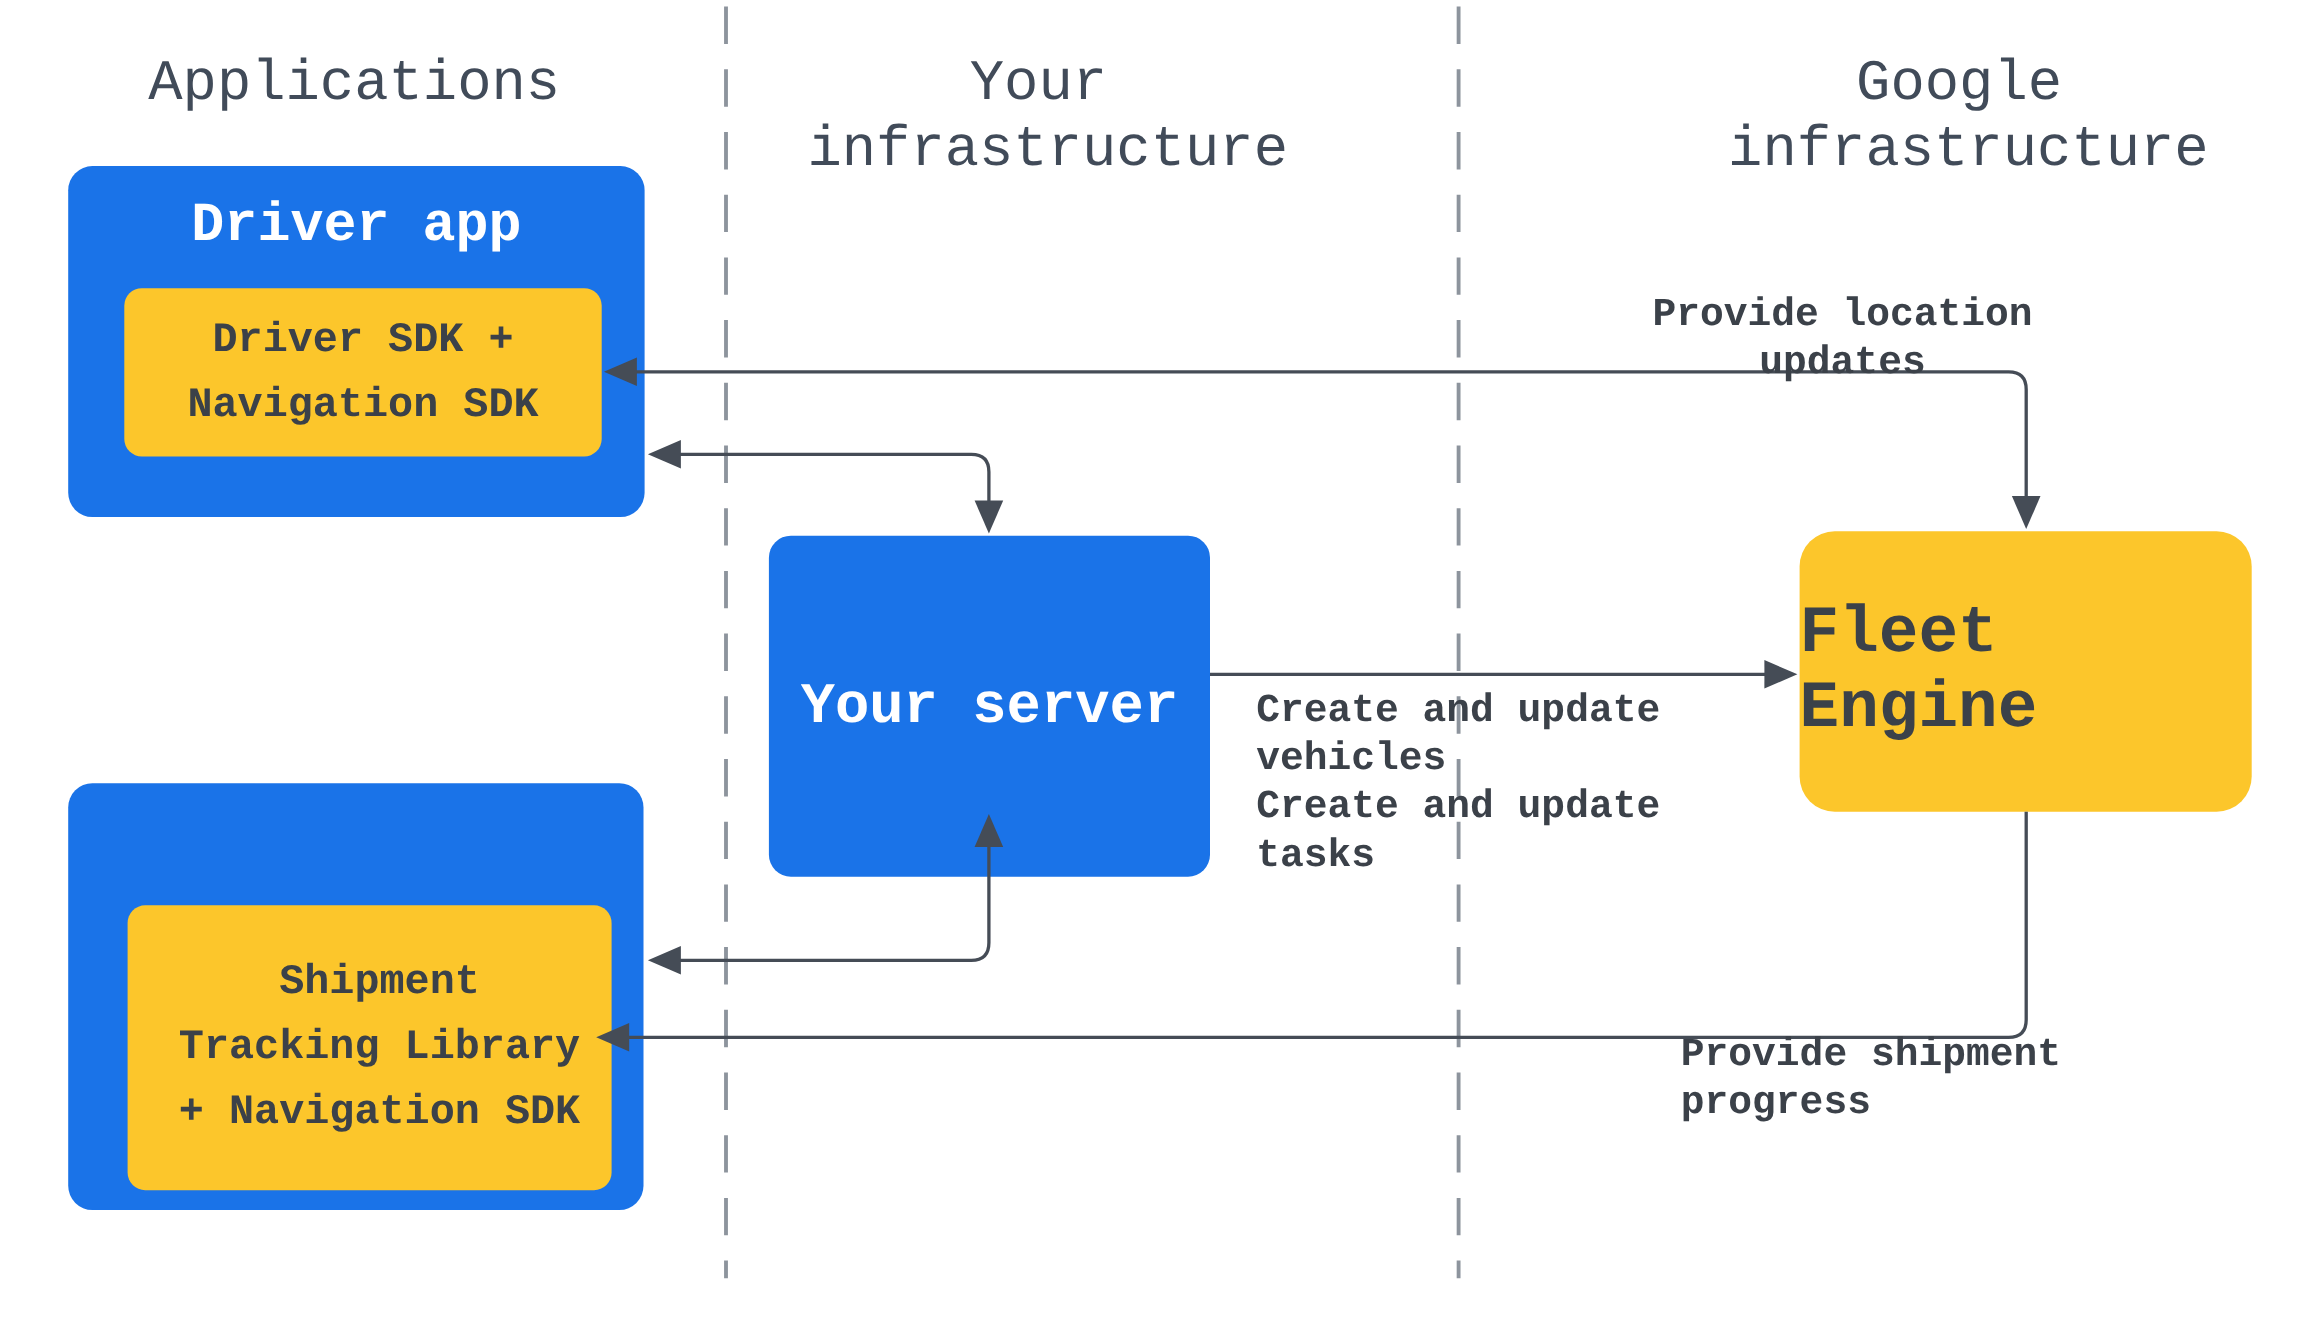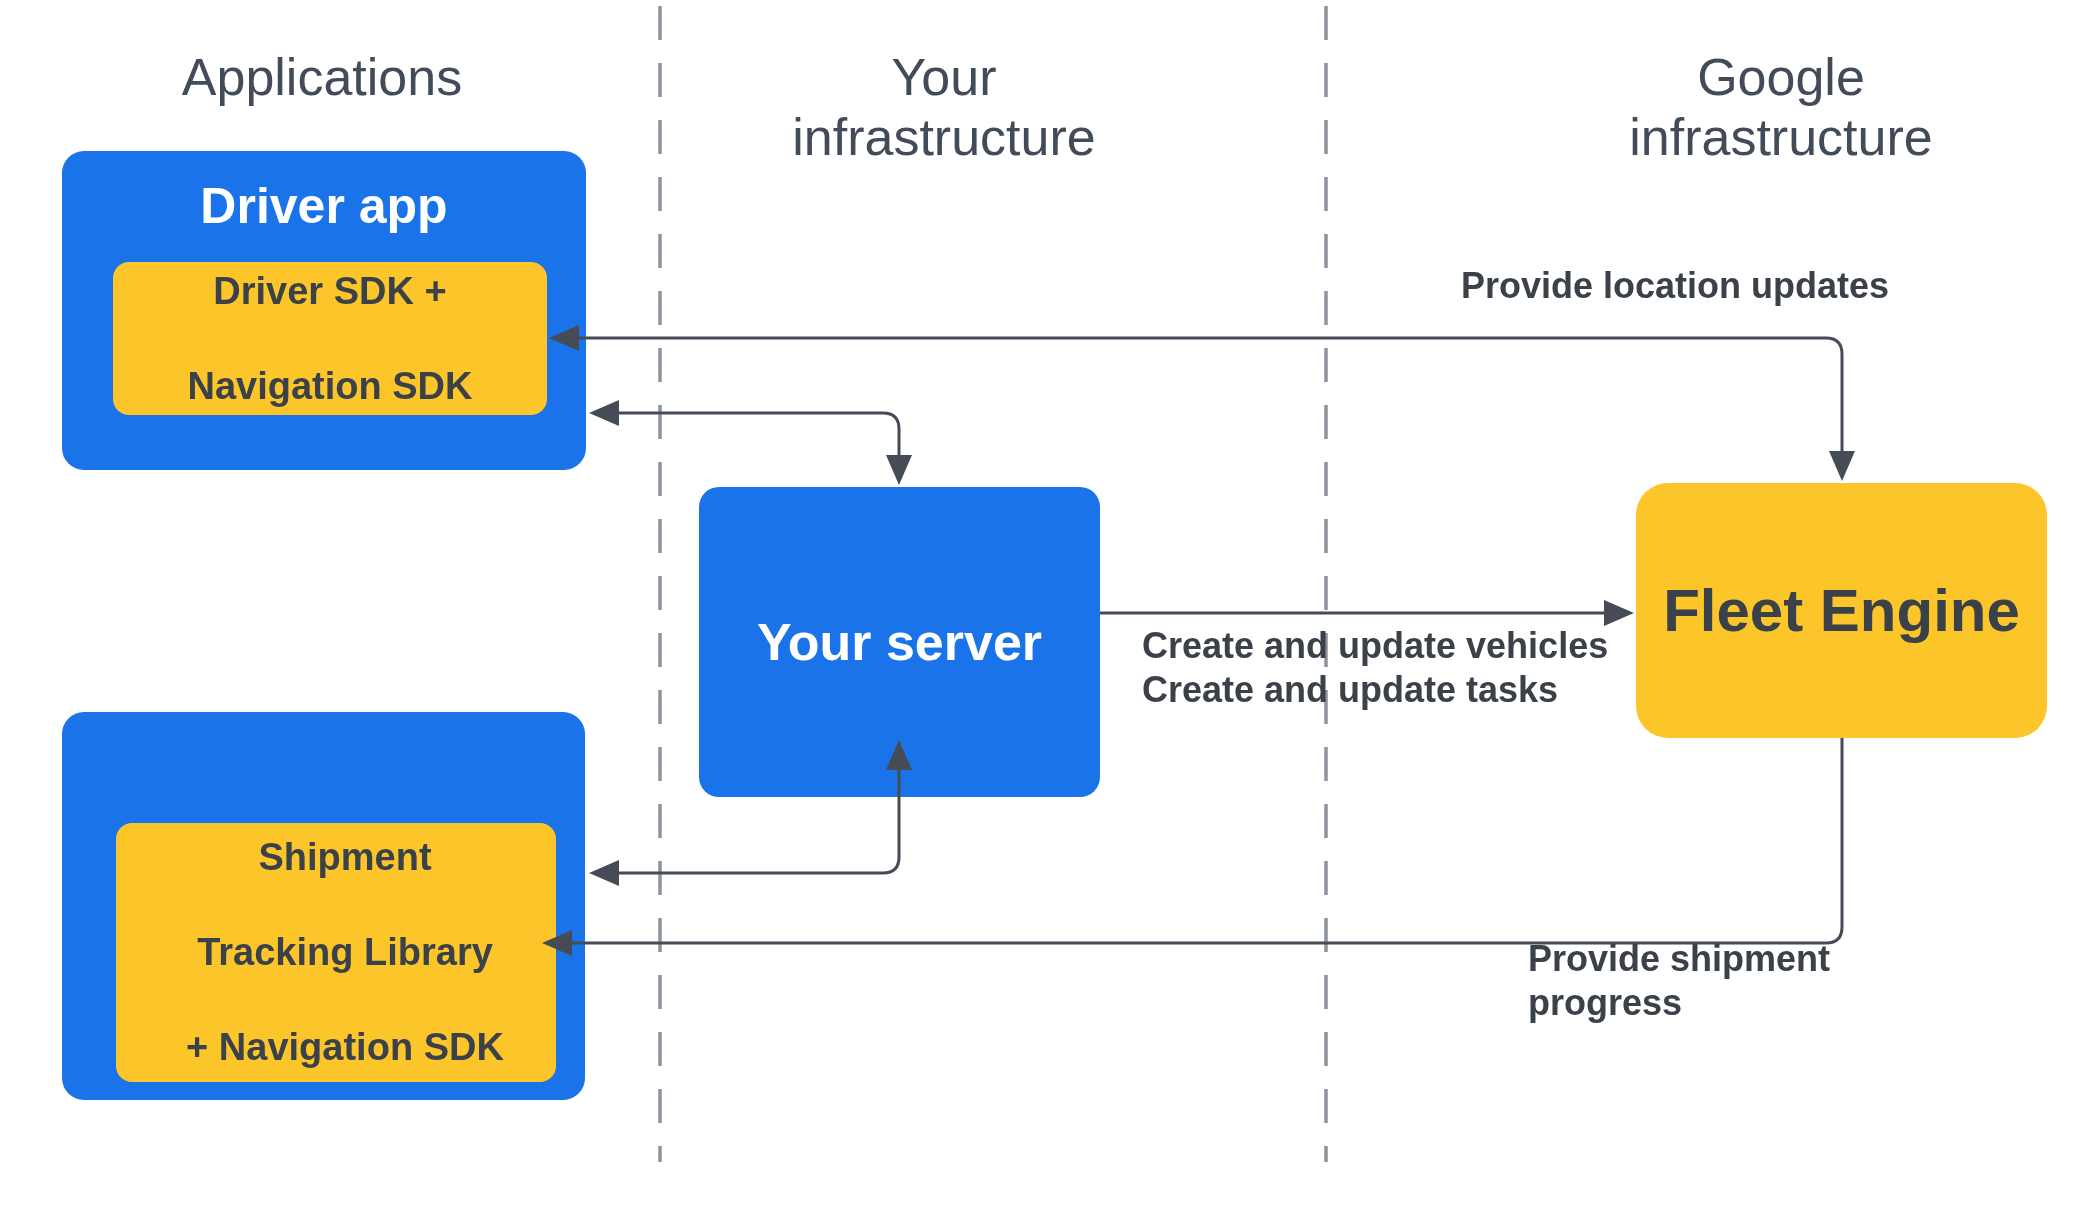--- a/index.html
+++ b/index.html
@@ -1,20 +1,20 @@
 <!DOCTYPE html>
 <html><head>
 <meta charset="utf-8">
 <style>
   html,body{margin:0;padding:0;background:#ffffff;}
   #canvas{
     position:relative;
     width:2089px;height:1208px;
     background:var(--background,#fff);
-    font-family:Liberation Sans, sans-serif;
+    font-family:Liberation Mono, monospace;
     overflow:hidden;
   }
   .col-header{
     position:absolute;top:47px;width:420px;
     text-align:center;
     font-size:52px;line-height:60px;font-weight:400;
     color:var(--header-text,#414B59);
   }
   #hdr-applications{left:112px;}
   #hdr-your-infra{left:734px;}
@@ -24,21 +24,21 @@
   .blue-node{
     background:var(--blue,#1A73E8);
     border-radius:22px;
   }
   .yellow-node{
     background:var(--yellow,#FCC62B);
     border-radius:16px;
     display:flex;flex-direction:column;align-items:center;justify-content:center;
     text-align:center;
     color:var(--box-text-dark,#3B4149);
-    font-weight:700;font-size:38px;line-height:59px;gap:36px;
+    font-weight:700;font-size:38px;line-height:59px;
   }
   .blue-node .app-title{
     display:block;width:100%;text-align:center;
     margin-top:26px;
     color:var(--box-text-light,#fff);
     font-weight:700;font-size:50px;line-height:58px;
   }
   #driver-app{left:62px;top:151px;width:524px;height:319px;}
   #driver-sdk{left:51px;top:111px;width:434px;height:153px;position:absolute;}
   #consumer-app{left:62px;top:712px;width:523px;height:388px;}

